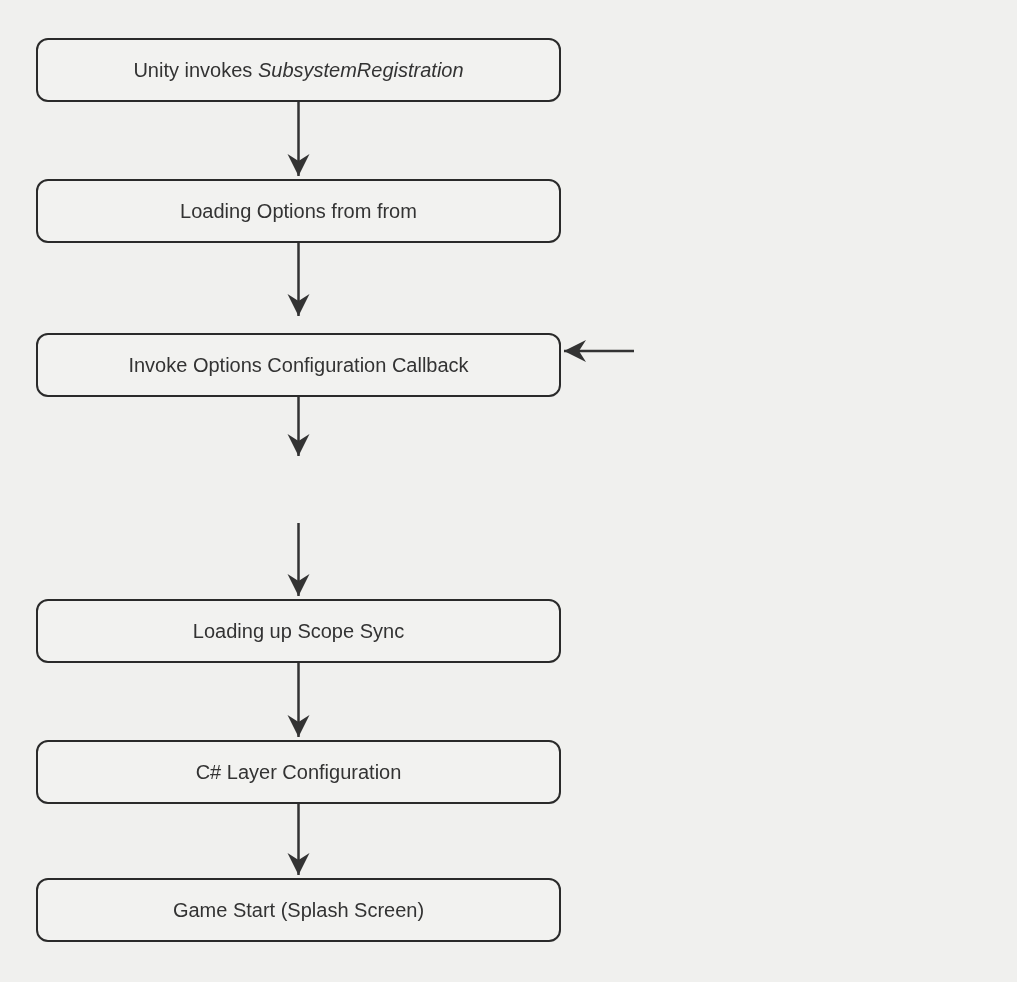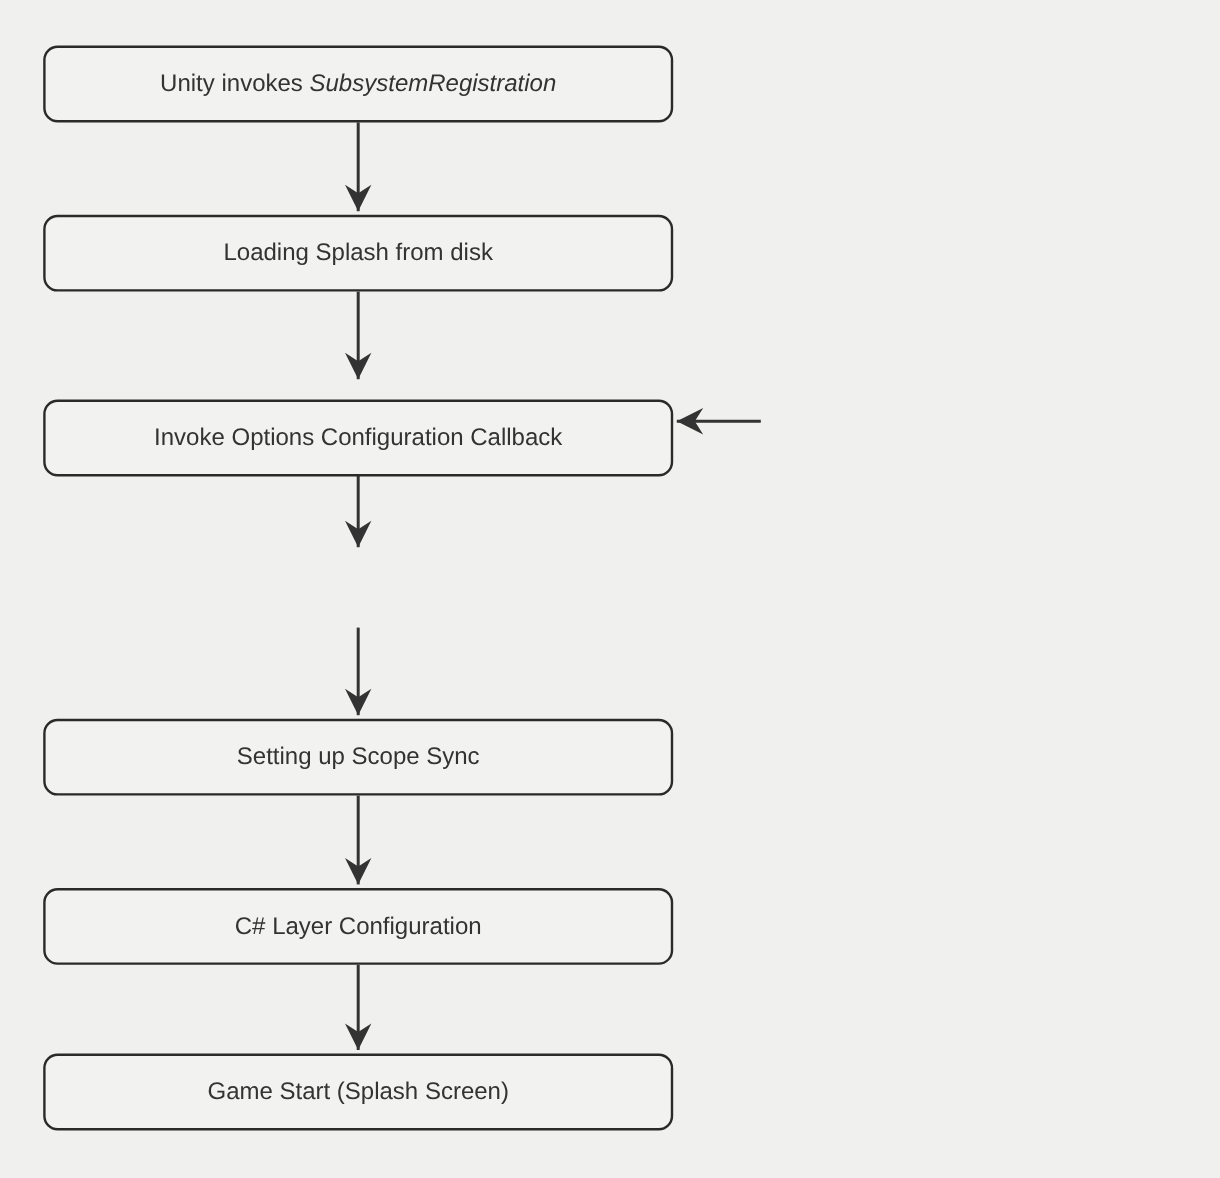--- a/index.html
+++ b/index.html
@@ -74,31 +74,31 @@
     <path class="link" d="M298.5,663 L298.5,737" marker-end="url(#arrowhead)"></path>
     <path class="link" d="M298.5,804 L298.5,875" marker-end="url(#arrowhead)"></path>
     <path class="link" d="M634,351 L564,351" marker-end="url(#arrowhead)"></path>
   </svg>
 
   <div class="node" style="top:38px">
     <span><span>Unity invokes </span><em>SubsystemRegistration</em></span>
   </div>
 
   <div class="node" style="top:179px">
-    <span>Loading Splash from disk</span>
+    <span>Loading Options from from</span>
   </div>
 
   <div class="node" style="top:333px">
     <span>Invoke Options Configuration Callback</span>
   </div>
 
 
 
   <div class="node" style="top:599px">
-    <span>Setting up Scope Sync</span>
+    <span>Loading up Scope Sync</span>
   </div>
 
   <div class="node" style="top:740px">
     <span>C# Layer Configuration</span>
   </div>
 
   <div class="node" style="top:878px">
     <span>Game Start (Splash Screen)</span>
   </div>
 

